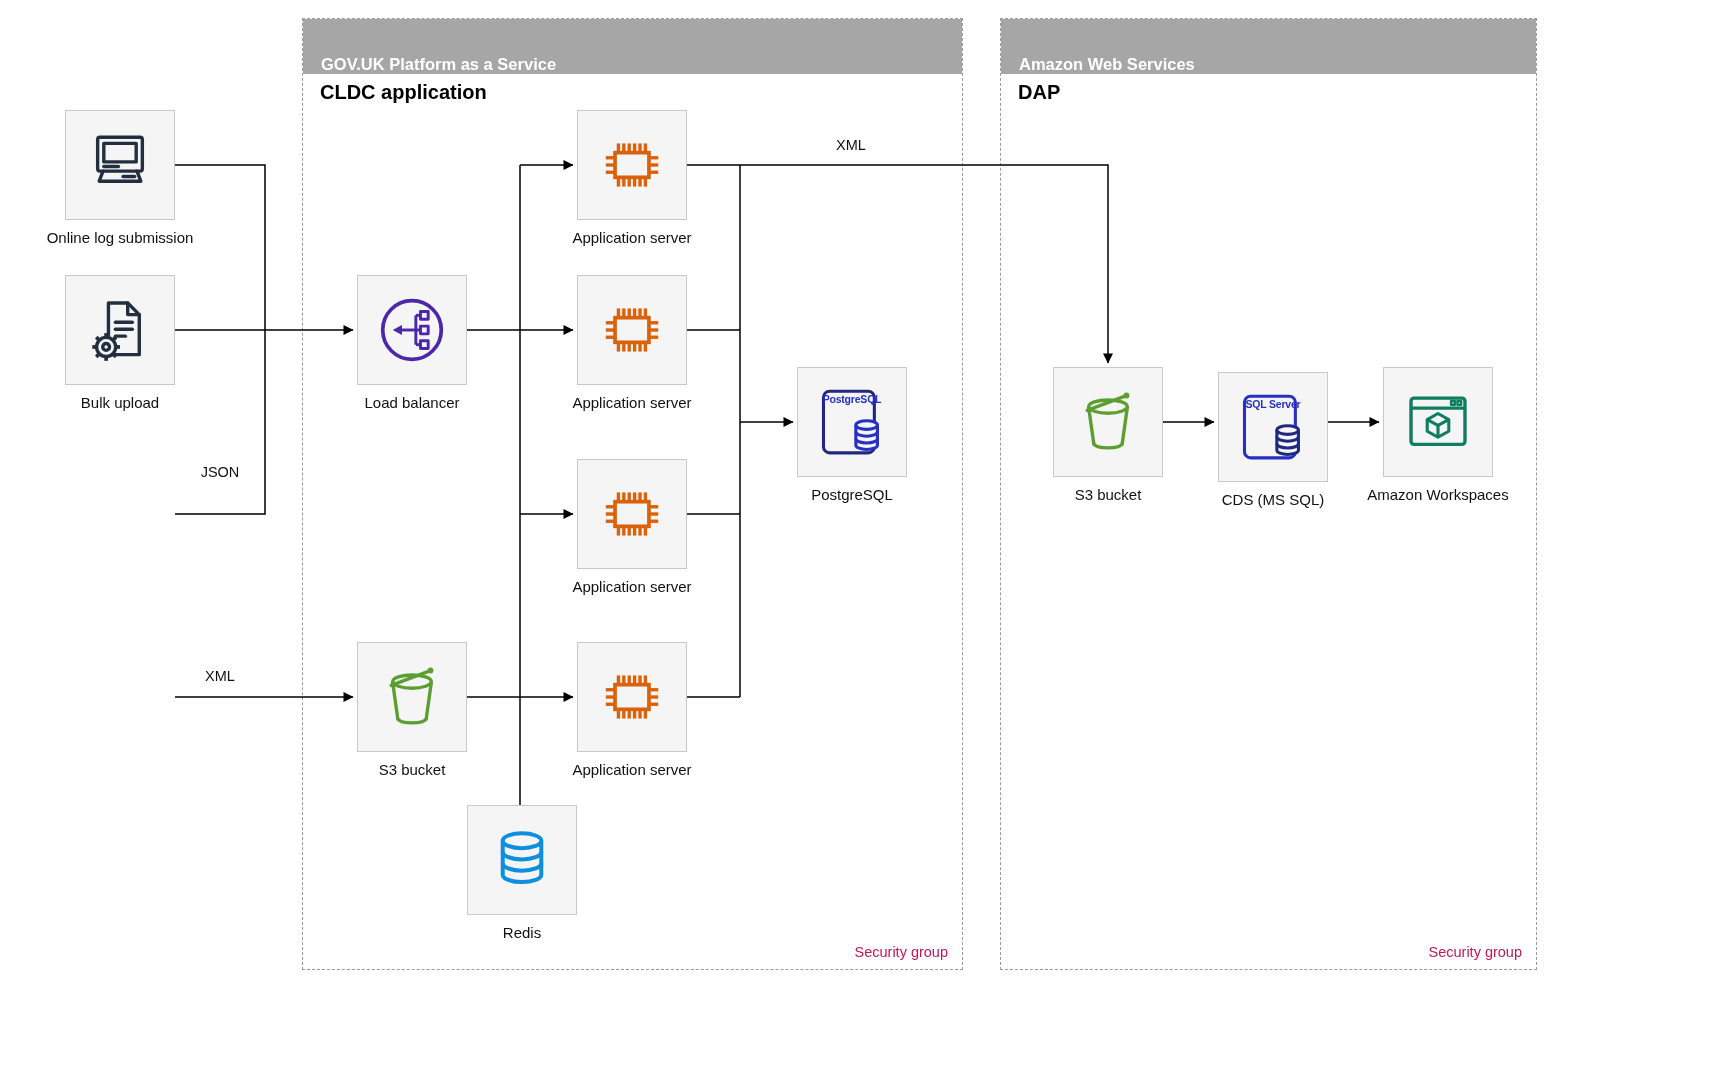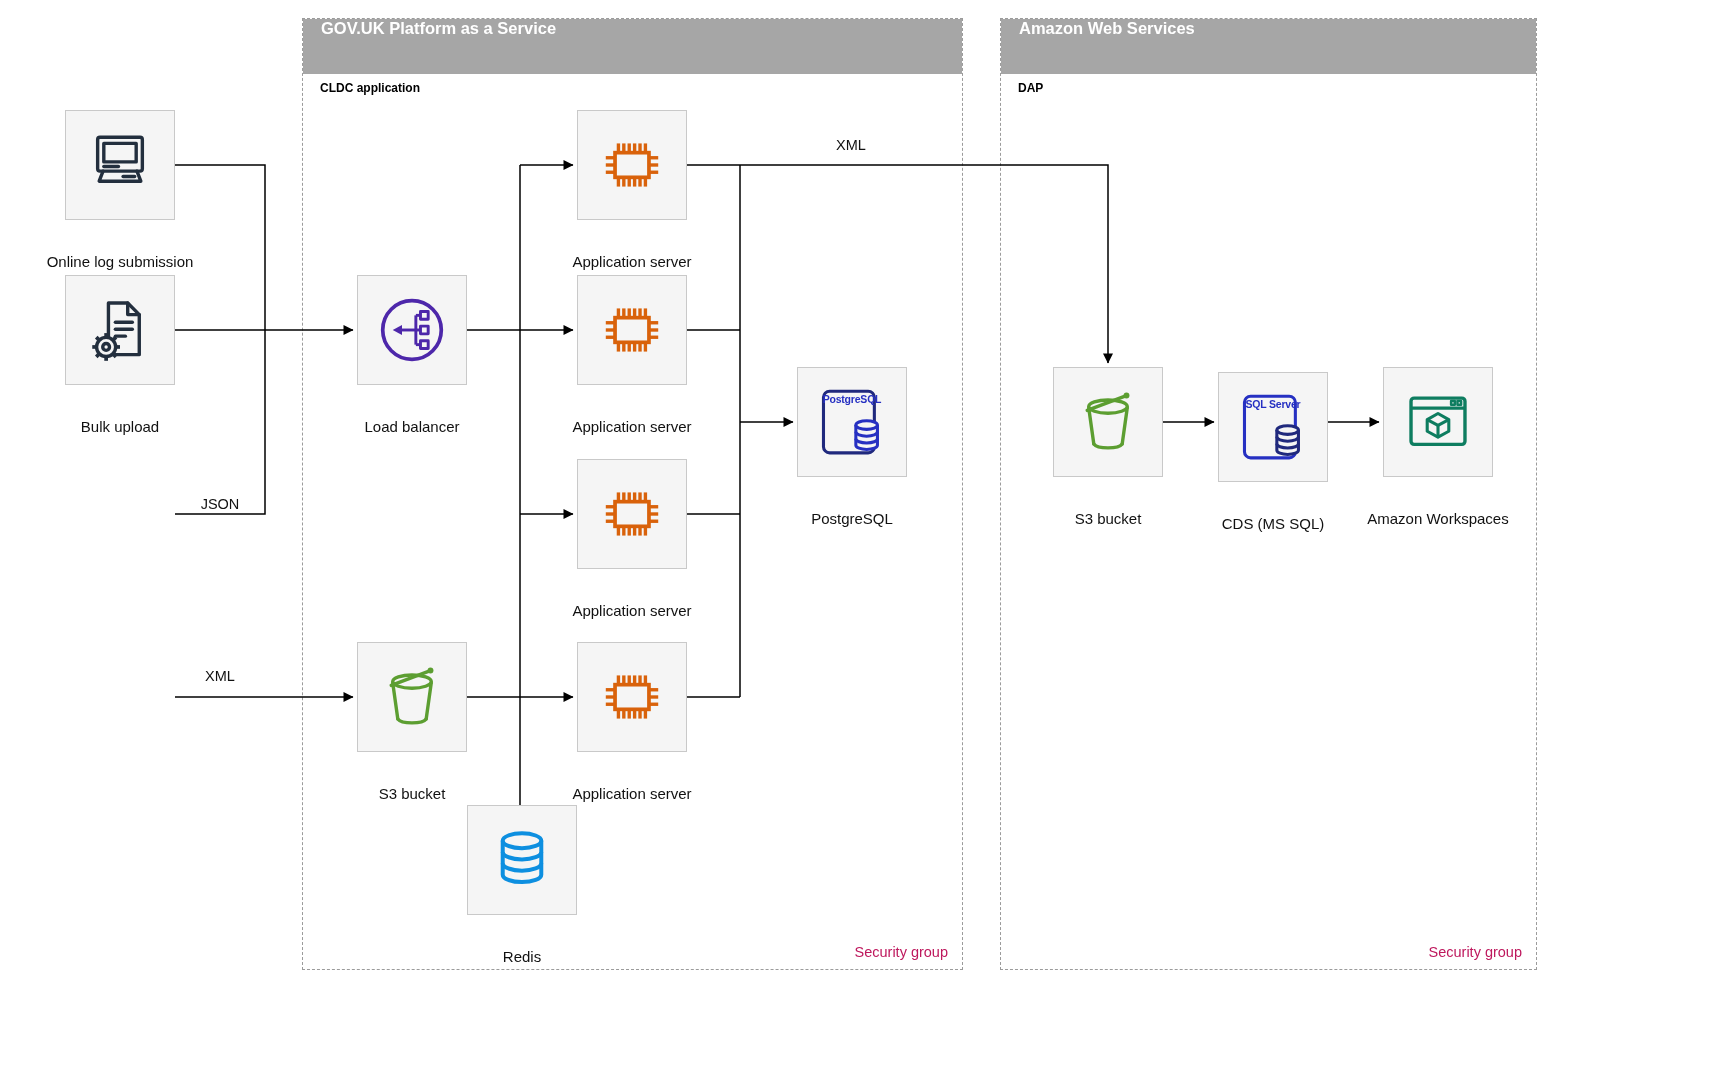--- a/index.html
+++ b/index.html
@@ -3,28 +3,28 @@
 <meta charset="utf-8">
 <style>
   * { margin:0; padding:0; box-sizing:border-box; }
   html,body { background:#ffffff; font-family:"Liberation Sans", sans-serif; }
   .canvas { position:relative; width:1712px; height:1082px; background:#ffffff; overflow:hidden; }
 
   .edges { position:absolute; left:0; top:0; }
 
   .container { position:absolute; border:1px dashed #9b9b9b; background:transparent; }
   .container-header { position:absolute; top:0; left:0; right:0; height:55px; background:#a6a6a6;
-      display:flex; align-items:flex-start; padding-left:18px; color:#ffffff; font-weight:bold; font-size:16.5px; }
-  .container-sublabel { position:absolute; top:62px; left:17px; font-weight:bold; font-size:12px; color:#000000; }
+      display:flex; align-items:flex-end; padding-left:18px; color:#ffffff; font-weight:bold; font-size:16.5px; }
+  .container-sublabel { position:absolute; top:62px; left:17px; font-weight:bold; font-size:20px; color:#000000; }
   .container-footer { position:absolute; bottom:9px; right:14px; font-size:14.5px; color:#be185d; }
 
   .node { position:absolute; width:110px; }
   .node-box { position:relative; width:110px; height:110px; background:#f5f5f5; border:1px solid #c9c9c9;
       display:flex; align-items:center; justify-content:center; }
-  .node-label { position:absolute; top:119px; left:-55px; width:220px; text-align:center; font-size:15px; color:#111111;margin-top:24px; }
+  .node-label { position:absolute; top:119px; left:-55px; width:220px; text-align:center; font-size:15px; color:#111111; }
   .icon-caption { position:absolute; top:25px; left:0; right:0; text-align:center; font-weight:bold;
       font-size:10.5px; color:#2630c2; letter-spacing:-0.2px; }
 
   .edge-label { position:absolute; width:80px; text-align:center; font-size:14.5px; color:#111111; }
 </style>
 </head>
 <body>
 
 <div class="canvas">
 
@@ -63,21 +63,21 @@
       <path d="M687 514 H740"></path>
       <path d="M687 697 H740"></path>
       <path d="M740 165 V697"></path>
       <path d="M687 165 H1108 V363" marker-end="url(#arw)"></path>
       <path d="M740 422 H793" marker-end="url(#arw)"></path>
       <path d="M1163 422 H1214" marker-end="url(#arw)"></path>
       <path d="M1328 422 H1379" marker-end="url(#arw)"></path>
     </g>
   </svg>
 
-  <div class="edge-label" style="left:180px; top:496px;">JSON</div>
+  <div class="edge-label" style="left:180px; top:464px;">JSON</div>
   <div class="edge-label" style="left:180px; top:668px;">XML</div>
   <div class="edge-label" style="left:811px; top:137px;">XML</div>
 
   <div class="node" style="left:65px; top:110px;">
     <div class="node-box">
       <svg width="74" height="74" viewBox="0 0 48 48" fill="none" stroke="#232f3e" stroke-width="2.2" stroke-linejoin="round" stroke-linecap="round">
         <rect x="9.5" y="6" width="29" height="22" rx="1.5"></rect>
         <rect x="13.5" y="10" width="21" height="12"></rect>
         <line x1="13.5" y1="25" x2="23" y2="25"></line>
         <path d="M13 28 L10.5 34.5 H37.5 L35 28"></path>

